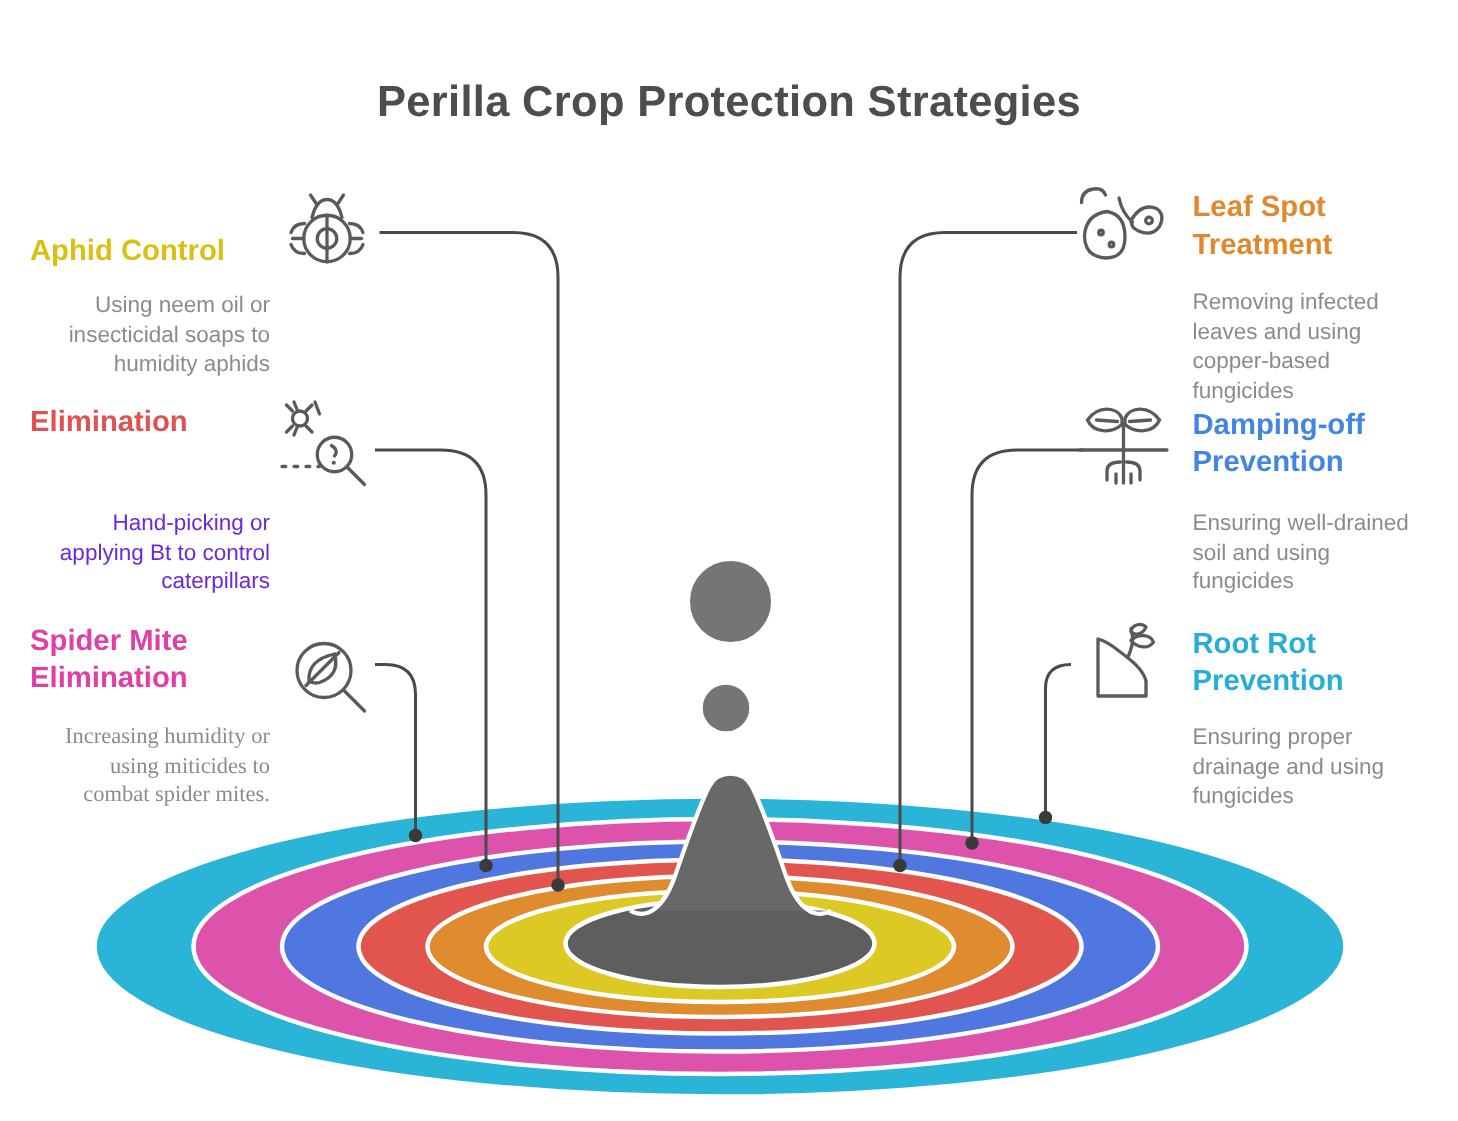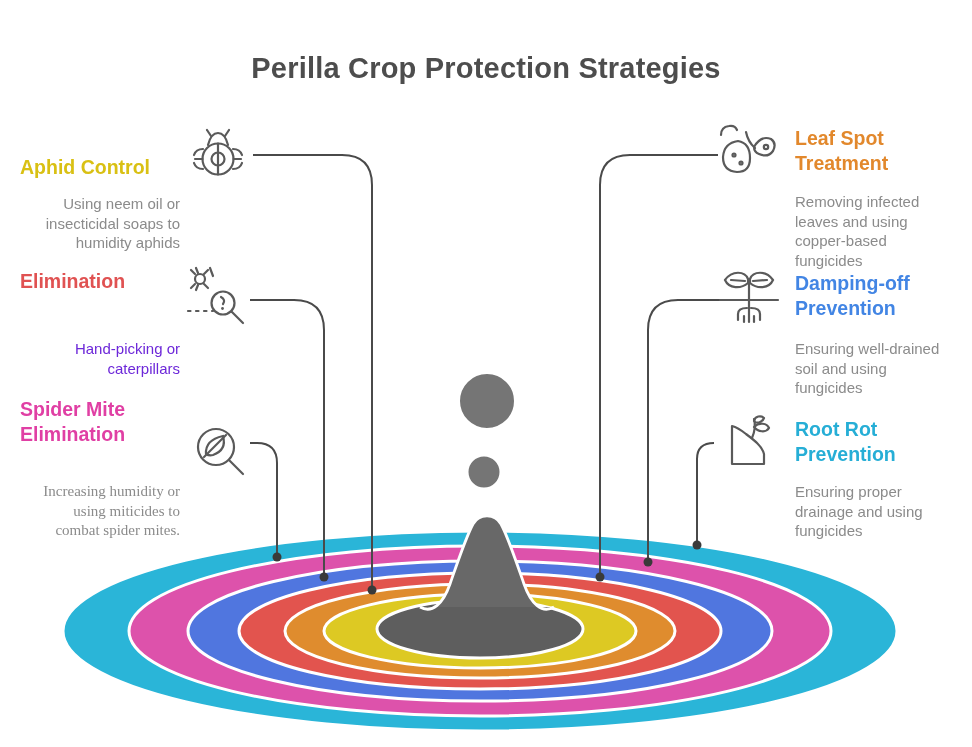--- a/index.html
+++ b/index.html
@@ -90,20 +90,21 @@
       <path d="M12 43 Q5 43 3 37"></path>
         <path d="M42 43 Q49 43 51 37"></path>
     </g>
   </svg>
 
   <div class="heading left-h" style="top: 269px; color: rgb(224, 82, 82);">
     <div>Elimination</div>
   </div>
   <div class="desc left-d" style="top: 339px; color: #6d28d9;">
     <div>Hand-picking or</div>
+    <div>applying Bt to control</div>
     <div>caterpillars</div>
     <div></div>
   </div>
   <svg class="icon" style="left:186px;top:266px" width="62" height="66" viewBox="0 0 62 66">
     <g fill="none" stroke-width="2.2" stroke-linecap="round" stroke="#5a5a5a">
       <circle cx="14" cy="13" r="5"></circle>
       <path d="M9 8 L5 4"></path>
         <path d="M12 7 L10 2"></path>
         <path d="M18 8 L22 4"></path>
       <path d="M9 18 L5 22"></path>
@@ -111,21 +112,21 @@
         <path d="M18 18 L22 22"></path>
       <path d="M24 2 L27 10"></path>
       <path d="M2 45 H27" stroke-dasharray="2.5 5.5"></path>
       <circle cx="37" cy="37" r="11.5"></circle>
       <path d="M45.5 45.5 L57 57"></path>
       <path d="M35 31 q5 3 2 7"></path>
     </g>
     <circle cx="36.5" cy="42.5" r="1.4" fill="#5a5a5a"></circle>
   </svg>
 
-  <div class="heading left-h" style="top: 397px; color: rgb(224, 63, 164);">
+  <div class="heading left-h" style="top: 415px; color: rgb(224, 63, 164);">
     <div>Spider Mite</div>
     <div>Elimination</div>
   </div>
   <div class="desc left-d" style="top: 482px; color: rgb(139, 139, 139); font-family: Liberation Serif, serif;">
     <div>Increasing humidity or</div>
     <div>using miticides to</div>
     <div>combat spider mites.</div>
     <div></div>
   </div>
   <svg class="icon" style="left:192px;top:423px" width="56" height="58" viewBox="0 0 56 58">

